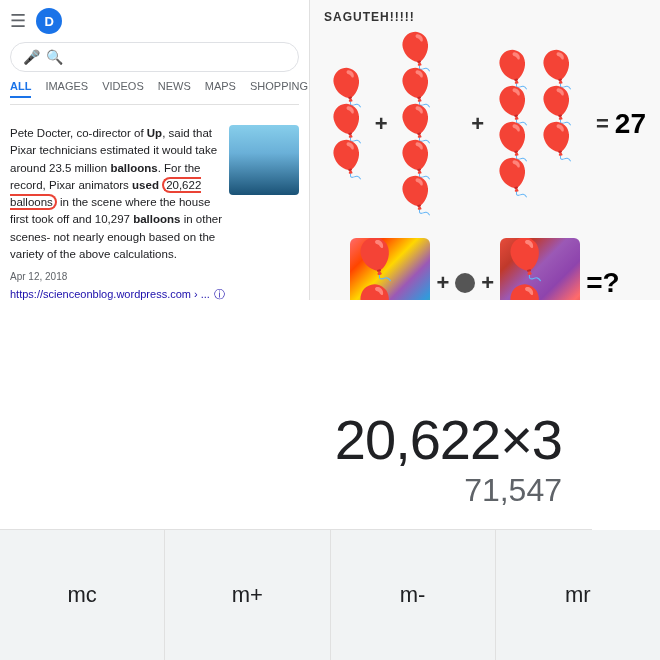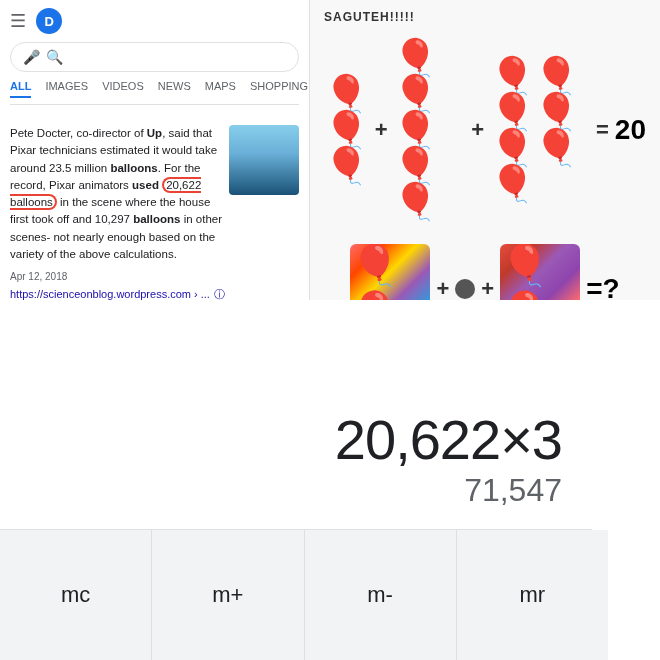--- a/index.html
+++ b/index.html
@@ -176,21 +176,21 @@
       height: 300px;
       background: #f8f8f8;
       padding: 10px 14px;
       overflow: hidden;
     }
 
     .saguteh {
       font-size: 12px;
       font-weight: bold;
       color: #333;
-      margin-bottom: 12px;
+      margin-bottom: 6px;
       letter-spacing: 1px;
     }
 
     
     .balloon-eq1 {
       display: flex;
       align-items: center;
       justify-content: center;
       gap: 6px;
       margin-bottom: 16px;
@@ -277,21 +277,21 @@
     }
 
     .calc-result {
       font-size: 32px;
       color: #5f6368;
       font-weight: 400;
     }
 
     
     .calc-memory {
-      width: 608px;
+      width: 660px;
       height: 130px;
       display: flex;
       background: #f1f3f4;
     }
 
     .memory-btn {
       flex: 1;
       display: flex;
       align-items: center;
       justify-content: center;
@@ -351,21 +351,21 @@
   <div class="balloon-panel">
     <div class="saguteh">SAGUTEH!!!!!</div>
 
     <div class="balloon-eq1">
       <span class="balloon-emoji">🎈🎈🎈</span>
       <span class="eq-operator">+</span>
       <span class="balloon-emoji">🎈🎈🎈🎈🎈</span>
       <span class="eq-operator">+</span>
       <span class="balloon-emoji">🎈🎈🎈🎈🎈🎈🎈</span>
       <span class="eq-operator">=</span>
-      <span class="eq-result">20</span>
+      <span class="eq-result">27</span>
     </div>
 
     <div class="balloon-eq2">
       <div class="balloon-cluster cluster1">
         <div class="cluster-img">🎈🎈🎈🎈</div>
       </div>
       <span class="eq-operator">+</span>
       <div class="balloon-cluster cluster2" style="width:20px; height:20px; border-radius:50%; background:#555;">
       </div>
       <span class="eq-operator">+</span>

